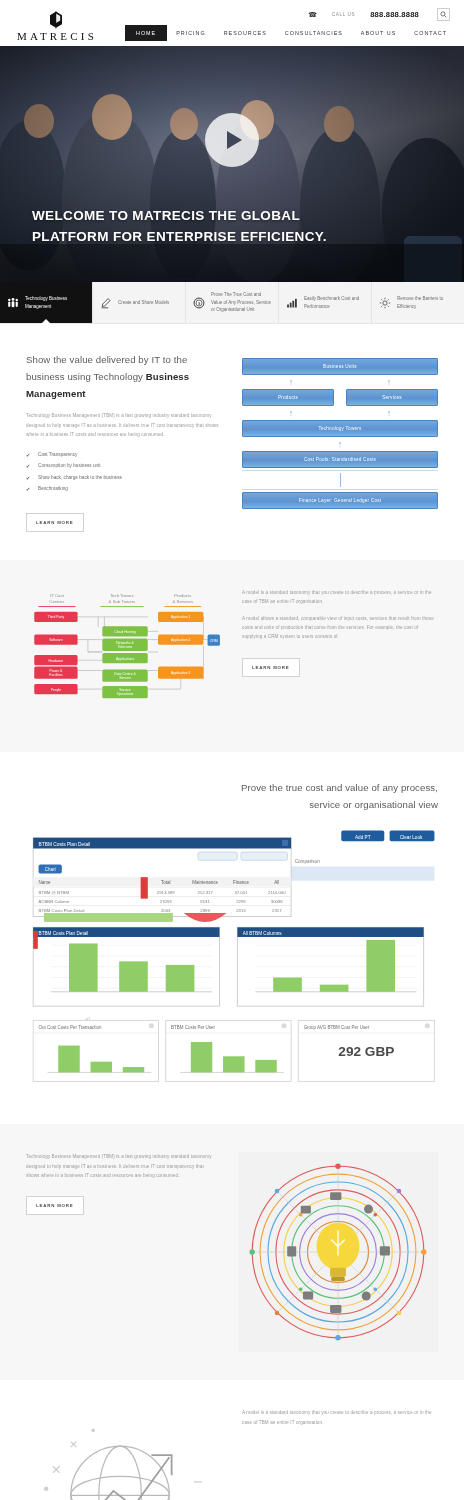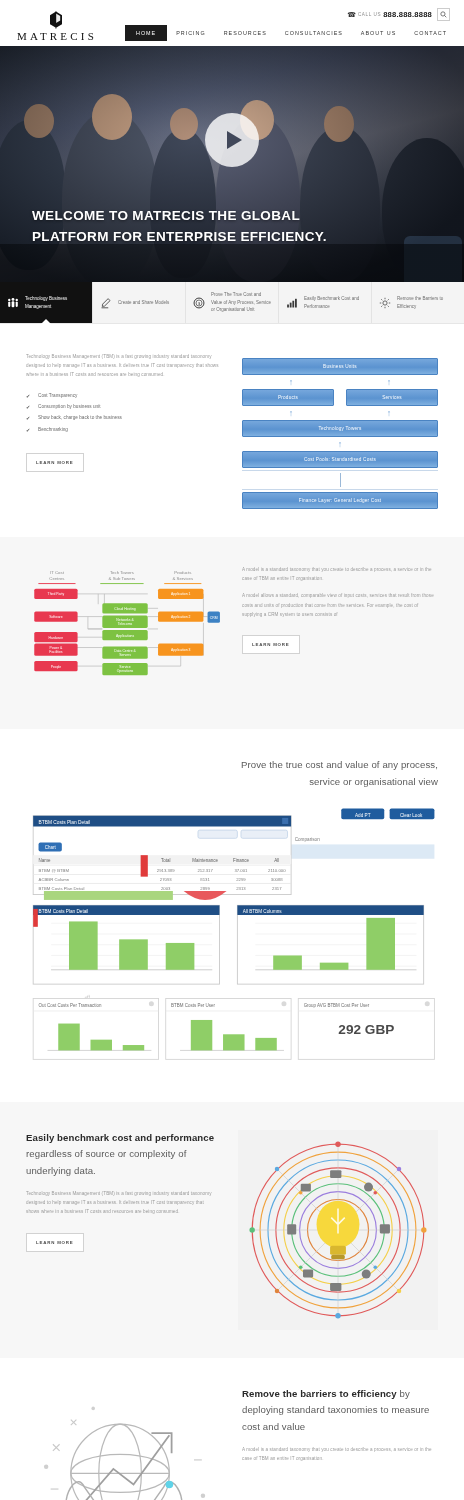--- a/index.html
+++ b/index.html
@@ -24,21 +24,21 @@
   .brand-mark { display: block; margin: 0 auto 1px; }
   .brand-name {
     font-family: "Liberation Serif", serif;
     font-size: 11px;
     letter-spacing: 3.2px;
     color: #111;
     text-indent: 3px;
   }
   .topright {
     position: absolute; top: 8px; right: 14px;
-    display: flex; align-items: center; gap: 2px;
+    display: flex; align-items: center; gap: 15px;
   }
   .phone-icon { color: #333; font-size: 7px; }
   .callus { font-size: 4.6px; letter-spacing: .6px; color: #8d8d8d; }
   .phonenum { font-size: 7.6px; font-weight: bold; color: #1a1a1a; letter-spacing: .2px; }
   .search-btn {
     width: 13px; height: 13px; border: 1px solid #ccc; background: #fff;
     display: flex; align-items: center; justify-content: center;
     font-size: 6px; color: #666; margin-left: 3px; cursor: pointer;
   }
   .mainnav { display: flex; align-items: center; margin-left: 28px; padding-bottom: 3px; }
@@ -272,20 +272,21 @@
       </g>
         </svg>
     </span>
     <span class="tab-label">Remove the Barriers to Efficiency</span>
   </div>
 </div>
 
 <div class="sec">
   <div class="sec-split">
     <div class="col">
+      <h2 class="head"><span>Show the value delivered by IT to the business using Technology </span><b>Business Management</b></h2>
       <p class="body-txt">Technology Business Management (TBM) is a fast growing industry standard taxonomy designed to help manage IT as a business. It delivers true IT cost transparency that shows where in a business IT costs and resources are being consumed.</p>
       <ul class="ticks">
         <li>Cost Transparency</li>
         <li>Consumption by business unit</li>
         <li>Show back, charge back to the business</li>
         <li>Benchmarking</li>
       </ul>
       <button class="learn">LEARN MORE</button>
     </div>
 
@@ -546,21 +547,20 @@
       <line x1="152" y1="115" x2="228" y2="115" stroke="#e6e6e6" stroke-width=".4"></line>
       <circle cx="224" cy="111" r="1.4" fill="#d9d9d9"></circle>
       <text x="190" y="128" font-size="7.6" font-weight="bold" fill="#4a4a4a" text-anchor="middle" font-family="Liberation Sans, sans-serif">292 GBP</text>
     </svg>
   </div>
 </div>
 
 <div class="sec alt">
   <div class="sec-split">
     <div class="col">
-      <h2 class="head"><b>Easily benchmark cost and performance</b><span> regardless of source or complexity of underlying data.</span></h2>
       <p class="body-txt">Technology Business Management (TBM) is a fast growing industry standard taxonomy designed to help manage IT as a business. It delivers true IT cost transparency that shows where in a business IT costs and resources are being consumed.</p>
       <button class="learn">LEARN MORE</button>
     </div>
 
     <div class="col bulb-wrap">
       <svg viewBox="0 0 170 170" style="width:100%;display:block">
         <rect width="170" height="170" fill="#f2f2f2"></rect>
         <g fill="none" stroke-width="1">
           <circle cx="85" cy="85" r="76" stroke="#e05a5a"></circle>
           <circle cx="85" cy="85" r="69" stroke="#f0a23c"></circle>
@@ -650,18 +650,17 @@
         <g fill="#cfcfcf">
           <circle cx="18" cy="72" r="2"></circle>
             <circle cx="158" cy="98" r="2"></circle>
           <circle cx="60" cy="20" r="1.6"></circle>
             <circle cx="112" cy="152" r="1.6"></circle>
         </g>
       </svg>
     </div>
 
     <div class="col">
-      <h2 class="head"><b>Remove the barriers to efficiency</b><span> by deploying standard taxonomies to measure cost and value</span></h2>
       <p class="body-txt">A model is a standard taxonomy that you create to describe a process, a service or in the case of TBM an entire IT organisation.</p>
 
     </div>
   </div>
 </div>
 
 </body></html>

